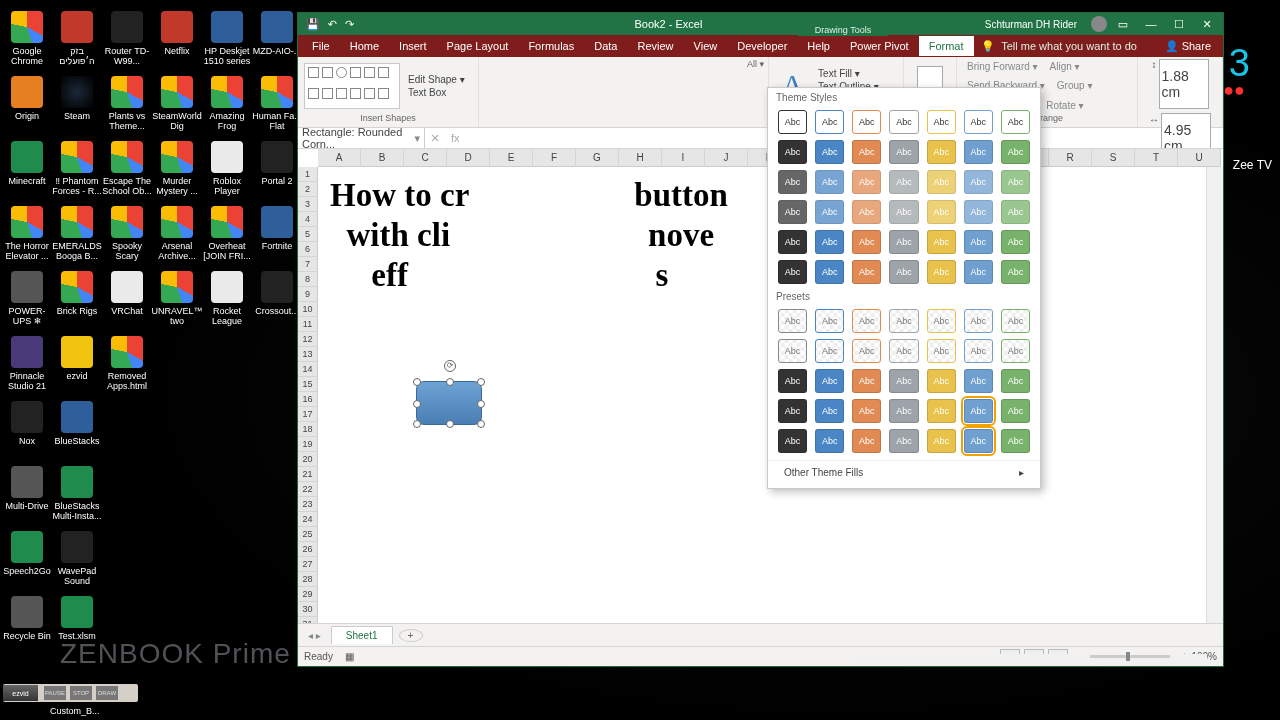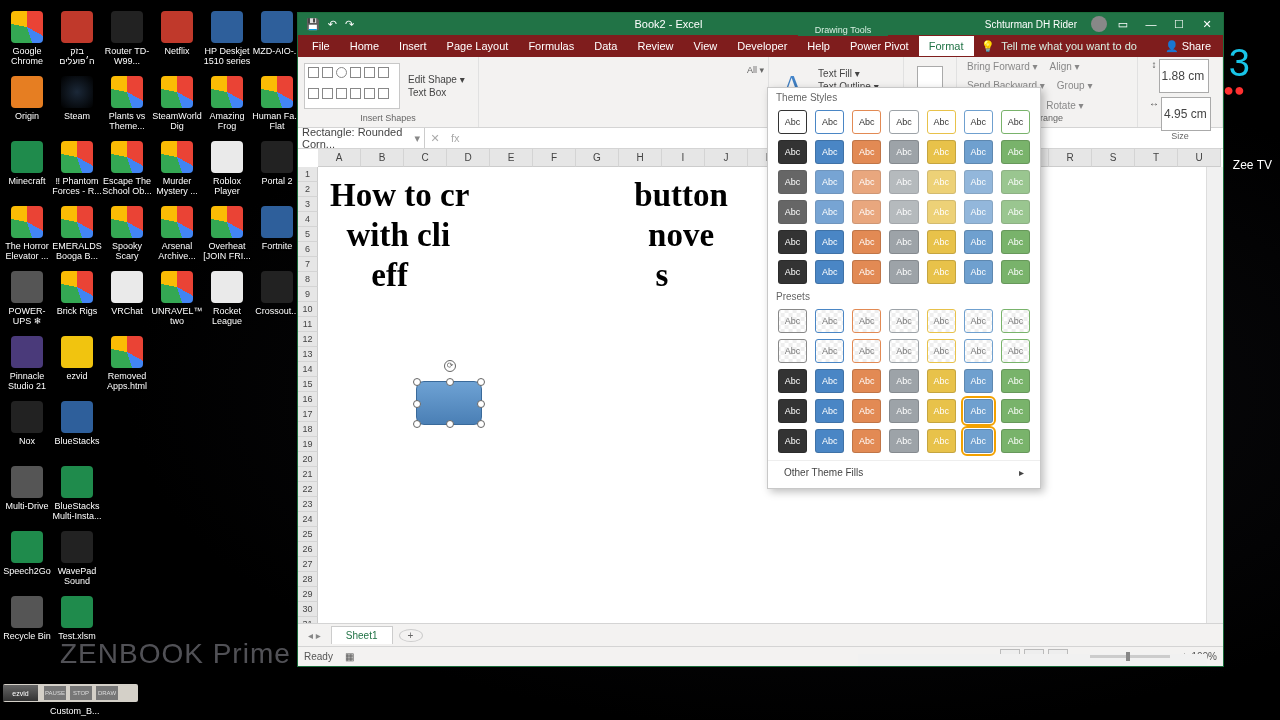--- a/index.html
+++ b/index.html
@@ -33,21 +33,21 @@
 .menubar .tell{margin-left:8px;display:flex;align-items:center;gap:6px;color:#d9f0e3}
 .menubar .share{margin-left:auto;padding:0 12px}
 .ribbon{height:70px;background:#f3f2f1;display:flex;border-bottom:1px solid #d4d4d4;font-size:10px;color:#444}
 .rgroup{border-right:1px solid #e1e1e1;padding:2px 6px;display:flex;flex-direction:column;justify-content:space-between}
 .rgroup .body{display:flex;gap:4px;flex:1;align-items:center}
 .rgroup .lbl{text-align:center;font-size:9px;color:#666;padding-bottom:2px}
 .shapebox{width:88px;height:38px;background:#fff;border:1px solid #c8c8c8;display:flex;flex-wrap:wrap;gap:3px;padding:3px;font-size:9px;color:#666}
 .sh{width:9px;height:9px;border:1px solid #888}
 .rbtn{padding:1px 4px;cursor:pointer;white-space:nowrap;font-size:10px}
 .artA{font-size:32px;font-family:Georgia;background:linear-gradient(#4a90d9,#2e629b);-webkit-background-clip:text;-webkit-text-fill-color:transparent;padding:0 6px}
-.sizebox{width:44px;height:16px;background:#fff;border:1px solid #aaa;font-size:12px;padding:8px 2px;display:flex;align-items:center}
+.sizebox{width:44px;height:16px;background:#fff;border:1px solid #aaa;font-size:14px;padding:16px 2px;display:flex;align-items:center}
 .formula-bar{height:20px;display:flex;border-bottom:1px solid #d4d4d4;font-size:11px}
 .namebox{width:118px;border-right:1px solid #ccc;padding:2px 4px;display:flex;align-items:center;justify-content:space-between;color:#444}
 .namebox .dd{color:#888}
 .fxarea{flex:1;display:flex;align-items:center;padding:0 6px;color:#888}
 .grid-wrap{flex:1;position:relative;overflow:hidden;background:#fff}
 .colhdr{position:absolute;top:0;left:20px;height:18px;display:flex;background:#e6e6e6}
 .colhdr div{width:42px;text-align:center;border-right:1px solid #d4d4d4;border-bottom:1px solid #ccc;font-size:10px;color:#444;line-height:18px}
 .rowhdr{position:absolute;left:0;top:18px;width:20px;background:#e6e6e6}
 .rowhdr div{height:14px;text-align:center;border-bottom:1px solid #d4d4d4;border-right:1px solid #ccc;font-size:9px;color:#444;line-height:14px}
 .cells{position:absolute;left:20px;top:18px;right:16px;bottom:0;background:#fff}
@@ -338,21 +338,21 @@
               <span class="sh"></span>
           </div>
           <div>
             <div class="rbtn">Edit Shape ▾</div>
             <div class="rbtn">Text Box</div>
           </div>
         </div>
         <div class="lbl">Insert Shapes</div>
       </div>
       <div class="rgroup" style="flex:1;position:relative">
-        <div style="position:absolute;right:4px;top:8px;font-size:9px;color:#666">All ▾</div>
+        <div style="position:absolute;right:4px;top:2px;font-size:9px;color:#666">All ▾</div>
       </div>
       <div class="rgroup" style="width:122px">
         <div class="body">
           <div class="artA">A</div>
           <div>
             <div class="rbtn">Text Fill ▾</div>
             <div class="rbtn">Text Outline ▾</div>
             <div class="rbtn">Text Effects ▾</div>
           </div>
         </div>

